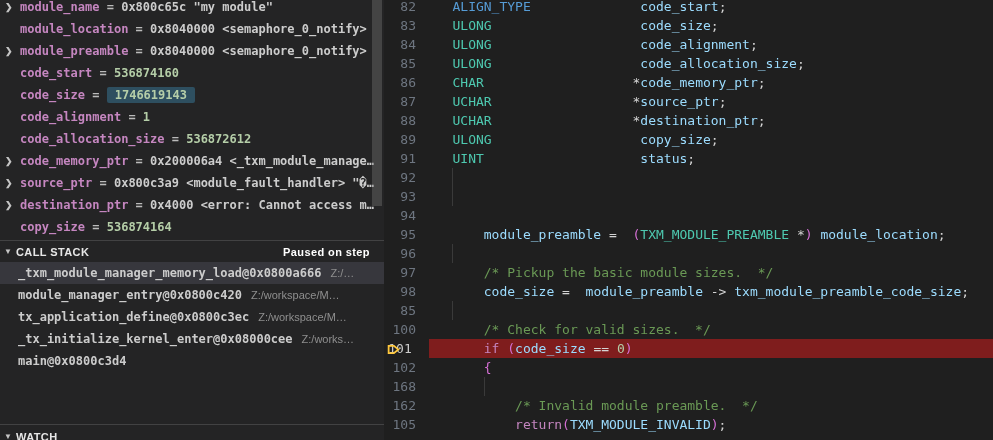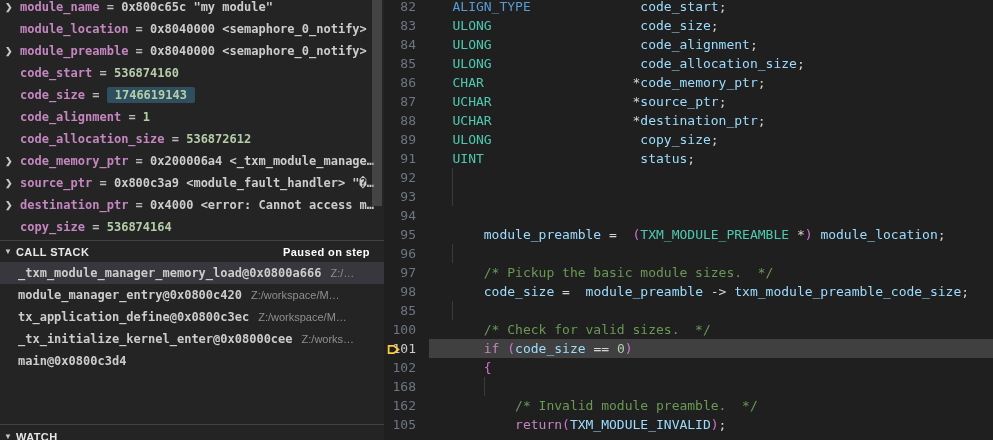--- a/index.html
+++ b/index.html
@@ -43,23 +43,23 @@
     background:rgba(121,121,121,0.38); }
 
   
   .editor { position:absolute; left:384px; top:0; width:609px; height:440px;
     background:#1f1f1f; overflow:hidden; }
   .code { position:absolute; left:0; top:-3px; width:100%; }
   .cline { height:19px; display:flex; align-items:stretch; font-size:13px;
     line-height:19px; white-space:pre; }
   .lnum { flex:0 0 45px; text-align:right; padding-right:13px; color:#6e7681;
     position:relative; }
-  .cline.current .lnum { color:#cccccc; }
+  .cline.current .lnum { color:#cccccc;text-align:center; }
   .ltext { flex:1 1 auto; position:relative; color:#d4d4d4; }
-  .cline.current .ltext { background:#404040; }
+  .cline.current .ltext { background:#7f1d1d; }
   .guide { position:absolute; top:0; width:1px; height:19px; background:#3a3a3a; }
   .cur-arrow { position:absolute; left:3px; top:3px; }
 
   .tk-plain { color:#d4d4d4; }
   .tk-type { color:#4ec9b0; }
   .tk-type2 { color:#569cd6; }
   .tk-ident { color:#9cdcfe; }
   .tk-kw { color:#c586c0; }
   .tk-comment { color:#6a9955; }
   .tk-num { color:#b5cea8; }

